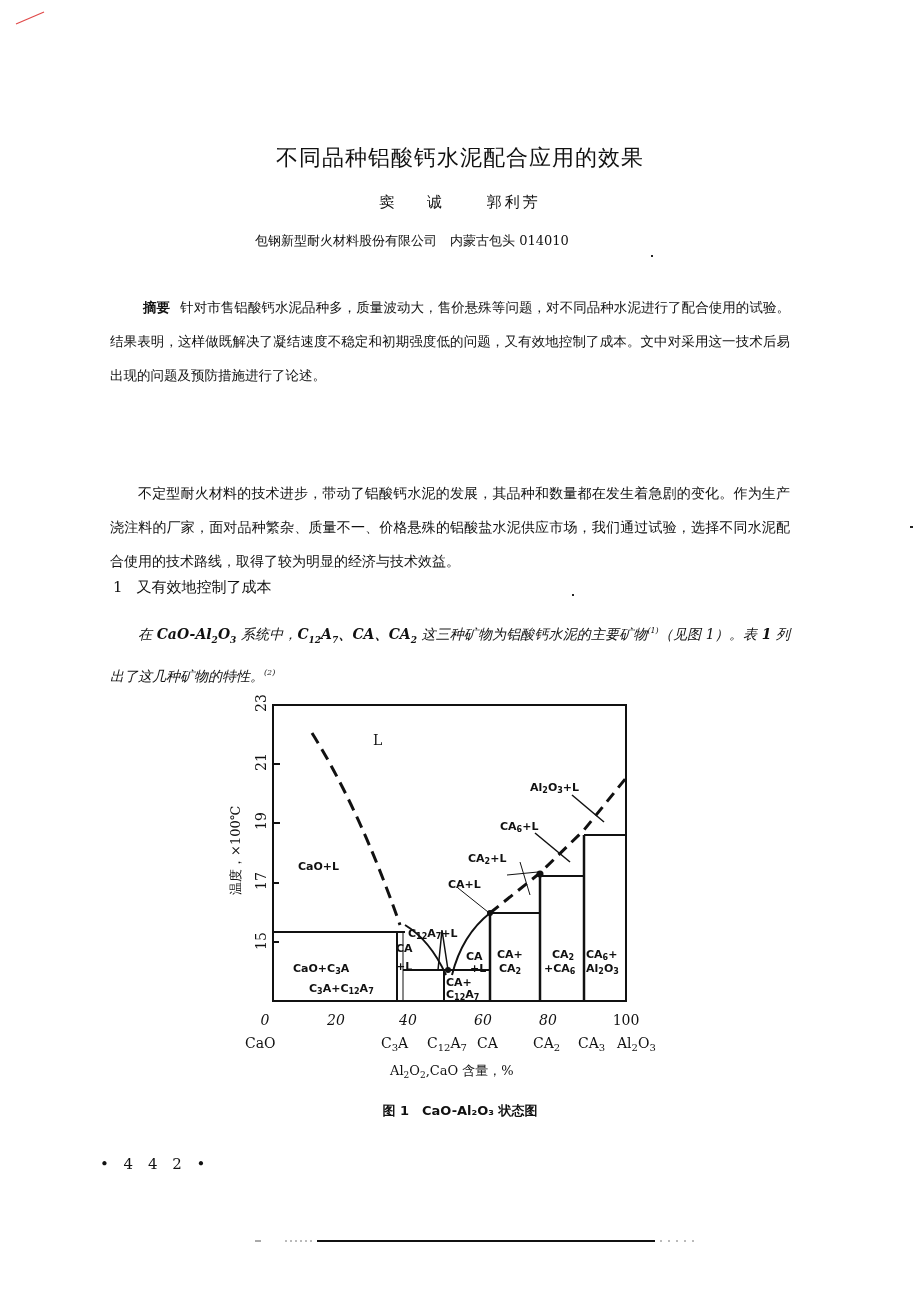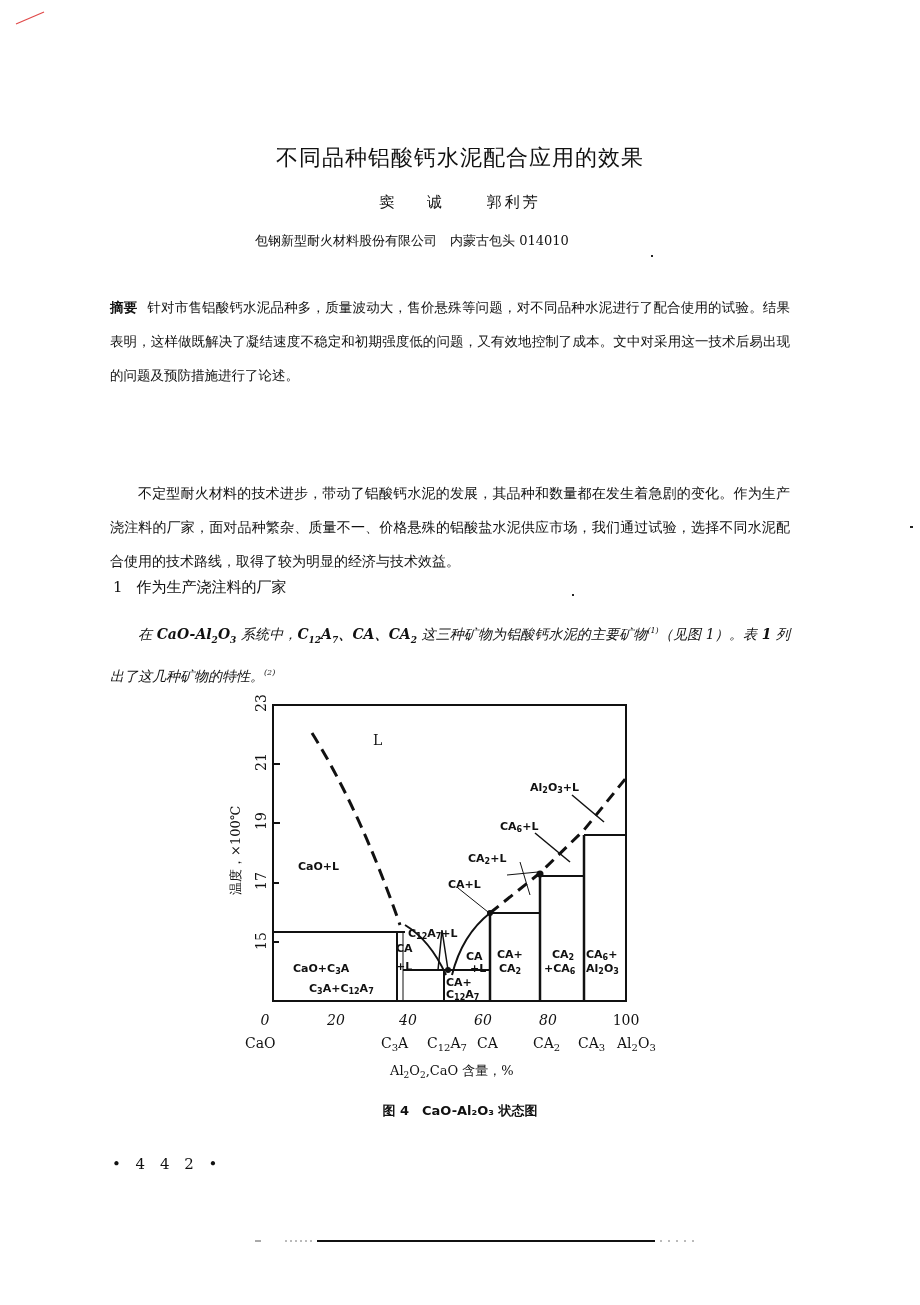--- a/index.html
+++ b/index.html
@@ -20,36 +20,36 @@
   .authors span { display: inline-block; }
   .authors .a1 { letter-spacing: 14px; margin-right: 26px; }
   .affil {
     left: 0; width: 824px; top: 232px; text-align: center; font-size: 13px;
   }
   .para {
     left: 110px; width: 680px; font-size: 14px; line-height: 34px;
     text-align: justify;
   }
   .abstract { top: 290px; font-size: 13.5px; }
-  .abstract .label { font-family: "DejaVu Sans", sans-serif; font-weight: bold; margin-right: 10px; }
+  .abstract .label { font-family: "DejaVu Sans", sans-serif; font-weight: bold; margin-left: 33px; margin-right: 10px; }
   .intro { top: 476px; }
   .intro .indent { margin-left: 28px; }
   .section-head { left: 113px; top: 578px; font-size: 15px; }
   .section-head .num { margin-right: 14px; }
   .body2 { top: 614px; font-style: italic; }
   .body2 .indent { margin-left: 28px; }
   .bold { font-weight: bold; }
   sub { font-size: 9px; }
   sup { font-size: 8px; }
   .figure { left: 215px; top: 690px; width: 470px; height: 440px; }
   .fig-caption {
     left: 0; width: 920px; top: 1102px; text-align: center;
     font-family: "DejaVu Sans", sans-serif; font-weight: bold; font-size: 13px;
   }
-  .page-num { left: 112px; top: 1155px; font-size: 15px; letter-spacing: 5px; }
+  .page-num { left: 100px; top: 1155px; font-size: 15px; letter-spacing: 5px; }
   .red-mark { left: 10px; top: 10px; }
   .bottom-rule { left: 255px; top: 1237px; }
   .dot { width: 2px; height: 2px; background: #222; }
 </style>
 </head>
 <body>
 
 <svg class="abs red-mark" width="40" height="20">
   <line x1="6" y1="14" x2="34" y2="2" stroke="#e04848" stroke-width="1.2"></line>
 </svg>
@@ -65,21 +65,21 @@
 
 <div class="abs para abstract">
   <span class="label">摘要</span><span>针对市售铝酸钙水泥品种多，质量波动大，售价悬殊等问题，对不同品种水泥进行了配合使用的试验。结果表明，这样做既解决了凝结速度不稳定和初期强度低的问题，又有效地控制了成本。文中对采用这一技术后易出现的问题及预防措施进行了论述。</span>
 </div>
 
 <div class="abs para intro">
   <span class="indent"></span><span>不定型耐火材料的技术进步，带动了铝酸钙水泥的发展，其品种和数量都在发生着急剧的变化。作为生产浇注料的厂家，面对品种繁杂、质量不一、价格悬殊的铝酸盐水泥供应市场，我们通过试验，选择不同水泥配合使用的技术路线，取得了较为明显的经济与技术效益。</span>
 </div>
 
 <div class="abs section-head">
-  <span class="num">1</span><span>作为生产浇注料的厂家</span>
+  <span class="num">1</span><span>又有效地控制了成本</span>
 </div>
 
 <div class="abs para body2">
   <span class="indent"></span><span>在 </span><span class="bold"><span>CaO-Al</span><sub>2</sub><span>O</span><sub>3</sub></span><span> 系统中，</span><span class="bold"><span>C</span><sub>12</sub><span>A</span><sub>7</sub><span>、CA、CA</span><sub>2</sub></span><span> 这三种矿物为铝酸钙水泥的主要矿物</span><sup>(1)</sup><span>（见图 1）。表 </span><span class="bold">1</span><span> 列出了这几种矿物的特性。</span><sup>(2)</sup>
 </div>
 
 <svg class="abs figure" width="470" height="440" viewBox="215 690 470 440" xmlns="http://www.w3.org/2000/svg" font-family="DejaVu Serif, serif">
   <g stroke="#111" fill="none">
 
     <path d="M273 705 L626 705 L626 1001 L273 1001 Z" stroke-width="2"></path>
@@ -176,21 +176,21 @@
     <text x="381" y="1048">C<tspan font-size="10" dy="3">3</tspan><tspan dy="-3">A</tspan></text>
     <text x="427" y="1048">C<tspan font-size="10" dy="3">12</tspan><tspan dy="-3">A</tspan><tspan font-size="10" dy="3">7</tspan></text>
     <text x="477" y="1048">CA</text>
     <text x="533" y="1048">CA<tspan font-size="10" dy="3">2</tspan></text>
     <text x="578" y="1048">CA<tspan font-size="10" dy="3">3</tspan></text>
     <text x="617" y="1048">Al<tspan font-size="10" dy="3">2</tspan><tspan dy="-3">O</tspan><tspan font-size="10" dy="3">3</tspan></text>
     <text x="390" y="1075" font-size="13">Al<tspan font-size="9" dy="3">2</tspan><tspan dy="-3">O</tspan><tspan font-size="9" dy="3">2</tspan><tspan dy="-3">,CaO 含量，%</tspan></text>
   </g>
 </svg>
 
-<div class="abs fig-caption">图 4　CaO-Al₂O₃ 状态图</div>
+<div class="abs fig-caption">图 1　CaO-Al₂O₃ 状态图</div>
 
 <div class="abs page-num">• 4 4 2 •</div>
 
 <svg class="abs bottom-rule" width="450" height="8">
   <line x1="0" y1="4" x2="6" y2="4" stroke="#555" stroke-width="1"></line>
   <line x1="30" y1="4" x2="60" y2="4" stroke="#777" stroke-width="1" stroke-dasharray="2 3"></line>
   <path d="M62 4 L400 4" stroke="#111" stroke-width="2"></path>
   <line x1="405" y1="4" x2="440" y2="4" stroke="#777" stroke-width="1" stroke-dasharray="2 6"></line>
 </svg>
 

